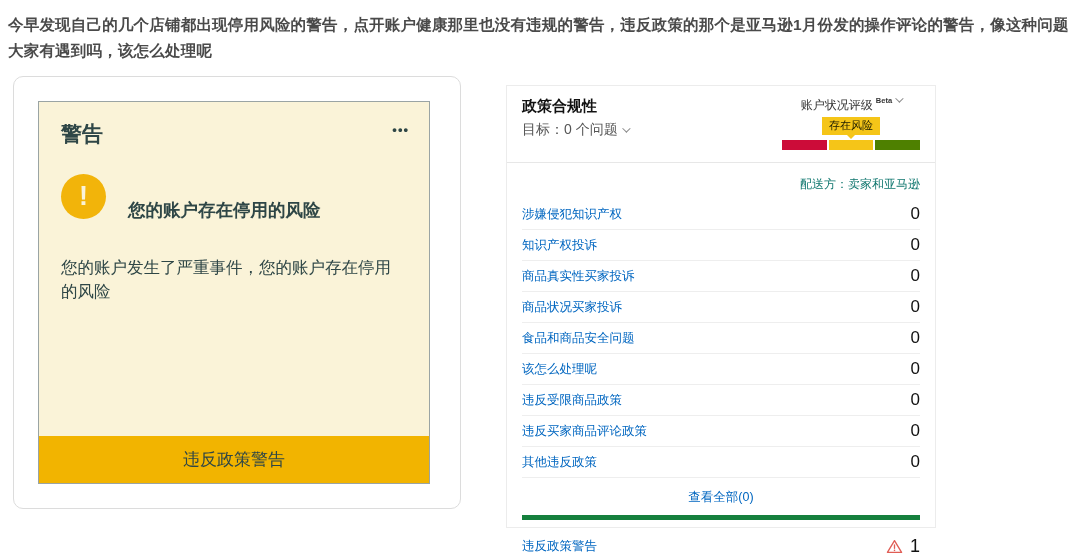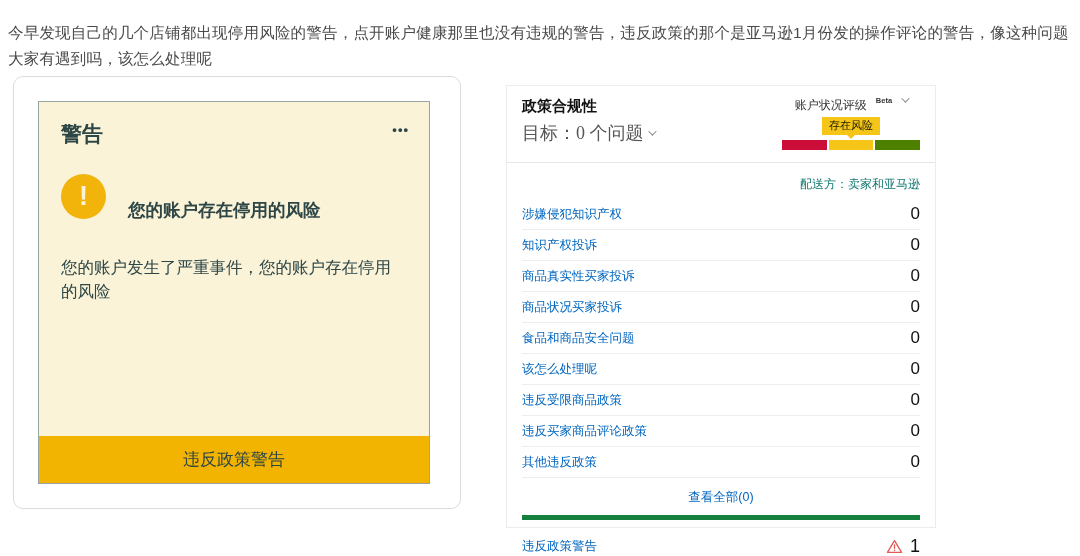--- a/index.html
+++ b/index.html
@@ -1,23 +1,24 @@
 <!DOCTYPE html>
 <html><head>
 <meta charset="utf-8">
 <style>
   * { margin:0; padding:0; box-sizing:border-box; }
   html,body { width:1080px; height:556px; background:#ffffff; overflow:hidden;
               font-family:"Liberation Sans","DejaVu Sans",sans-serif; }
 
   
   .post-text{
-    position:absolute; left:8px; top:20px; width:1066px;
+    position:absolute; left:8px; top:12px; width:1066px;
     font-size:15.5px; line-height:1.7; color:#4a4a4a;
     letter-spacing:0.2px;
+    font-weight:bold;
   }
 
   
   .warn-outer{
     position:absolute; left:13px; top:76px; width:448px; height:433px;
     background:#ffffff; border:1px solid #dcdcdc; border-radius:10px;
     padding:24px 30px 24px 24px;
   }
   .warn-inner{
     width:100%; height:100%;
@@ -56,28 +57,28 @@
   
   .panel{
     position:absolute; left:506px; top:85px; width:430px; height:443px;
     background:#ffffff; border:1px solid #ececec;
   }
   .panel-head{
     display:flex; justify-content:space-between; align-items:flex-start;
     padding:11px 15px 12px 15px; border-bottom:1px solid #e7e7e7;
   }
   .panel-title{ font-size:15px; font-weight:bold; color:#111111; }
-  .goal-row{ margin-top:5px; font-size:18px; color:#555555; display:flex; align-items:center; gap:4px; cursor:pointer;font-family:Liberation Serif, serif;}
+  .goal-row{ margin-top:5px; font-size:14px; color:#555555; display:flex; align-items:center; gap:4px; cursor:pointer;}
   .chev{
     display:inline-block; width:6px; height:6px;
     border-right:1.5px solid #888; border-bottom:1.5px solid #888;
     transform:rotate(45deg) translateY(-2px);
   }
   .rating{ display:flex; flex-direction:column; align-items:center; width:138px; }
-  .rating-label{ font-size:12px; color:#333; display:flex; align-items:flex-start; gap:9px; cursor:pointer; white-space:nowrap;text-align:right;}
+  .rating-label{ font-size:12px; color:#333; display:flex; align-items:flex-start; gap:3px; cursor:pointer; white-space:nowrap;text-align:right;}
   .rating-beta{ font-size:7.5px; font-weight:bold; color:#333; margin-top:-1px; }
   .rating-badge{
     margin-top:3px; position:relative;
     background:#f5c518; color:#1a1a00;
     font-size:11px; padding:1px 7px 2px 7px; border-radius:0;
   }
   .rating-badge::after{
     content:""; position:absolute; left:50%; bottom:-4px; transform:translateX(-50%);
     border-left:5px solid transparent; border-right:5px solid transparent;
     border-top:5px solid #f5c518;

